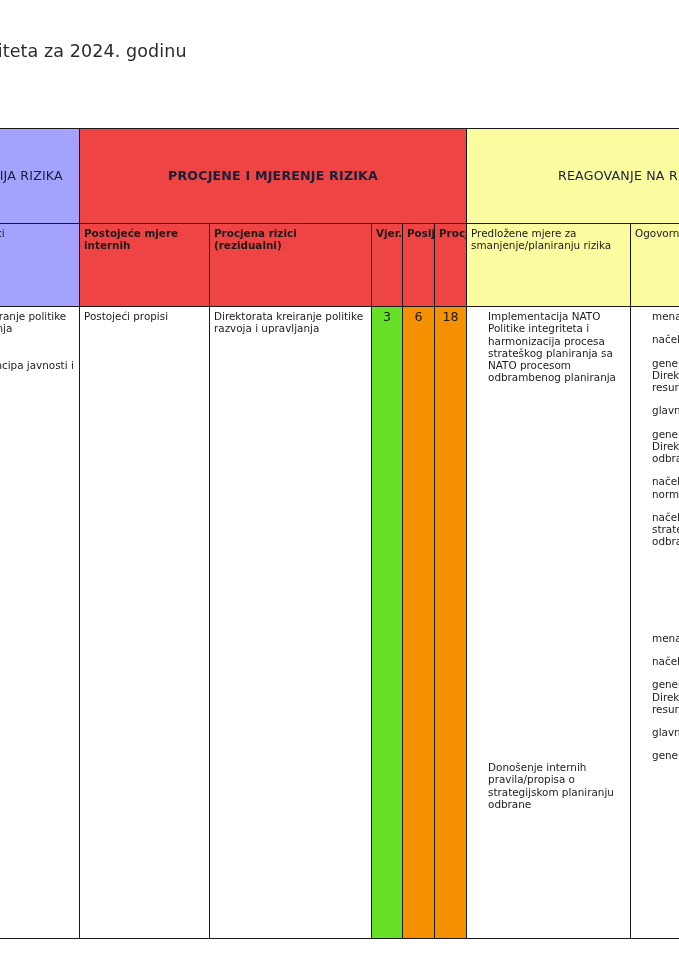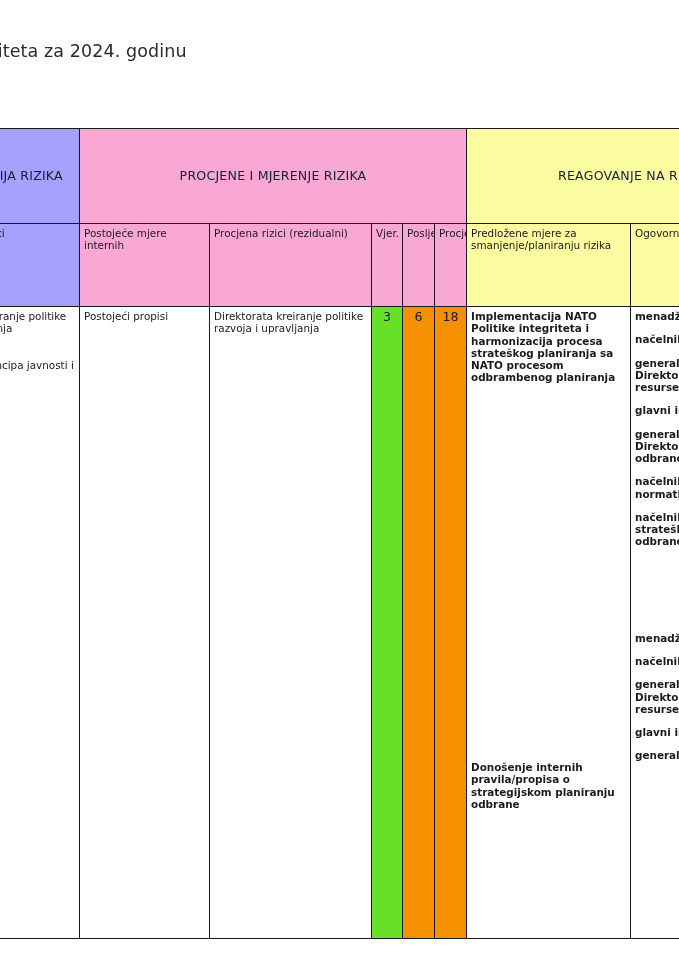--- a/index.html
+++ b/index.html
@@ -39,21 +39,21 @@
   col.c0{width:177px;}
   col.c1{width:130px;}
   col.c2{width:162px;}
   col.c3{width:31px;}
   col.c4{width:32px;}
   col.c5{width:32px;}
   col.c6{width:164px;}
   col.c7{width:172px;}
 
   .grp-purple{background:#a5a1fe;}
-  .grp-blue{background:#f9a8d4;}
+  .grp-blue{background:#ef4444;font-weight:bold;}
   .grp-yellow{background:#fbfba0;}
 
   .hdr{font-size:10.4px;}
   .grp-title{
     text-align:center;
     vertical-align:middle!important;
     font-size:12.6px;
     letter-spacing:.2px;
     color:#16213a;
   }
@@ -61,21 +61,21 @@
   .cell-body{background:#ffffff;}
   .score{
     text-align:center;
     font-size:12.6px;
     vertical-align:top;
     font-weight:400;
     padding-top:2px;
   }
   .sc-green{background:#69e028;}
   .sc-orange{background:#f59100;}
-  .para{margin:0 0 11px 0;font-weight:bold;}
+  .para{margin:0 0 11px 17px;}
   .para:last-child{margin-bottom:0;}
   .nowrapish{white-space:pre-line;}
   .stack > div{white-space:pre-line;}
 </style>
 </head>
 <body>
 
 <div id="doc-title">Plan integriteta za 2024. godinu</div>
 
 <table id="risk-table">

